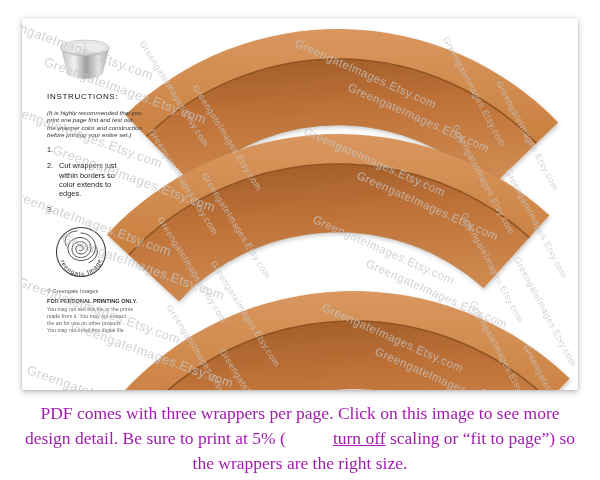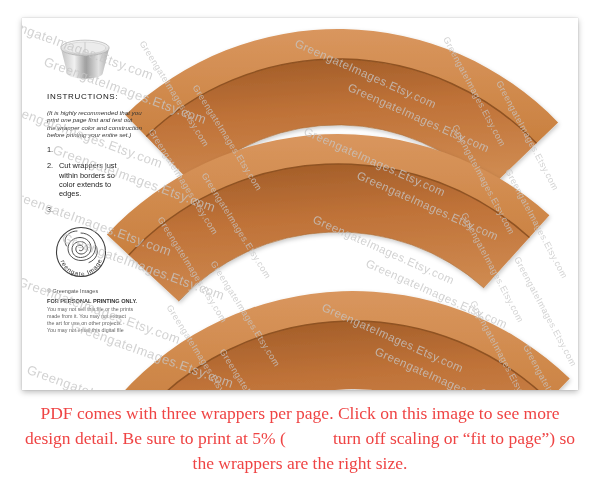--- a/index.html
+++ b/index.html
@@ -22,23 +22,23 @@
   .ins-item{display:flex;margin-top:7px;font-size:7.4px;line-height:1.24;color:#222;}
   .ins-num{width:12px;flex:none;}
   .ins-text{white-space:pre-line;}
   .logo{display:block;margin:11px 0 0 7px;}
   .fineprint{margin-top:9px;}
   .fp-copy{font-size:5.5px;color:#555;margin-bottom:4px;}
   .fp-head{font-size:5.6px;font-weight:bold;color:#333;margin-bottom:1.5px;}
   .fp-body{font-size:5.3px;line-height:1.36;color:#666;white-space:pre-line;width:108px;}
   
   .caption{position:absolute;left:0;top:401px;width:600px;text-align:center;z-index:1;
-           font-family:"Liberation Serif",serif;font-size:17.5px;line-height:25px;color:#ef4444;}
+           font-family:"Liberation Serif",serif;font-size:17.5px;line-height:25px;color:#a21caf;}
   .caption .cap-line{white-space:nowrap;}
-  .caption .u{margin-left:47px;}
+  .caption .u{text-decoration:underline;margin-left:47px;}
 </style>
 </head>
 <body>
 
 <div class="stage">
 
   <div class="page">
 
     <svg class="art" width="556" height="372" viewBox="0 0 556 372">
       <defs>

